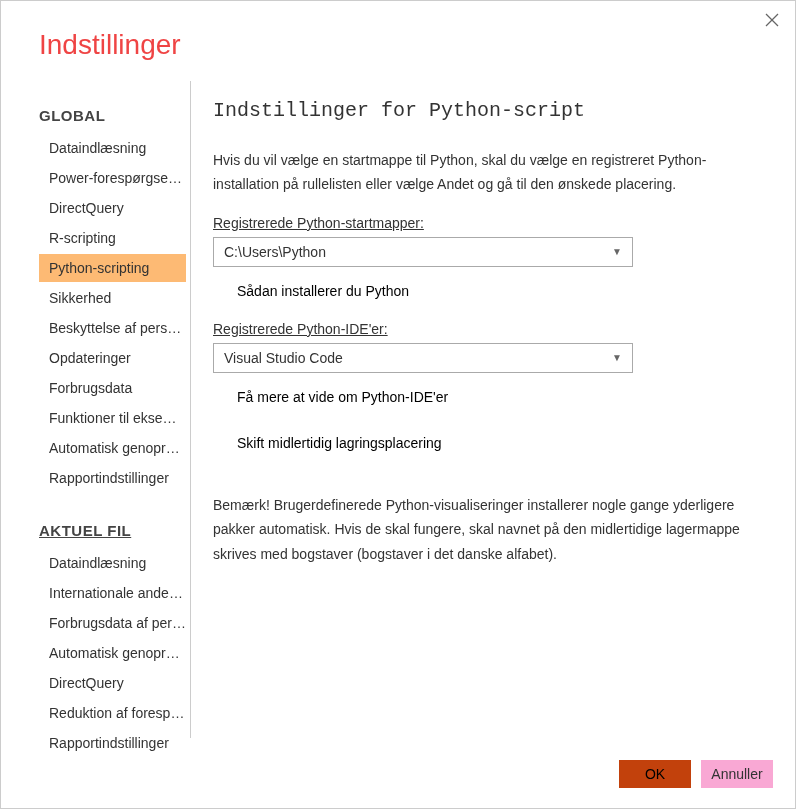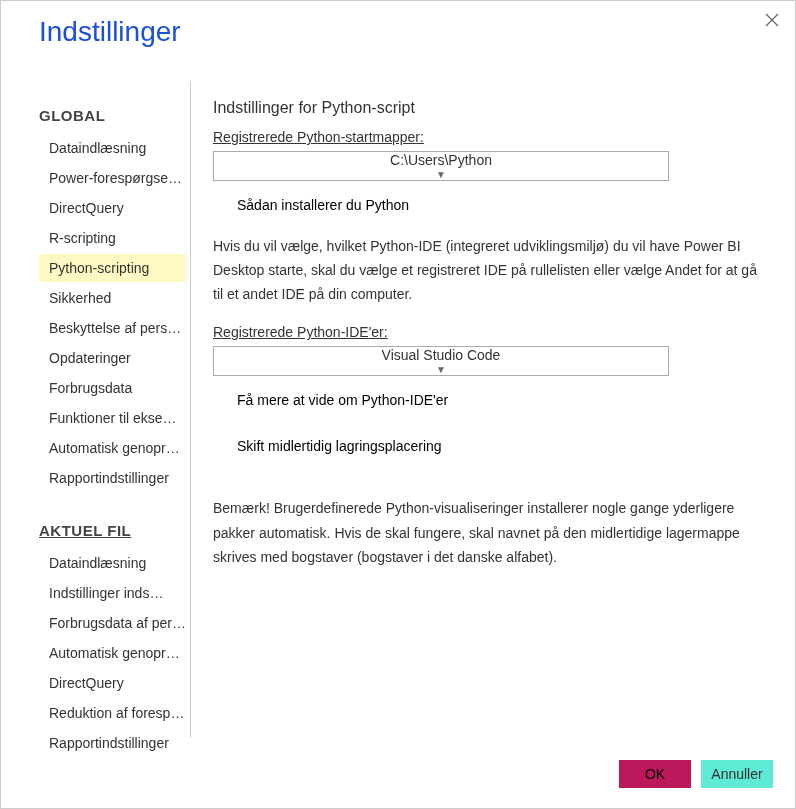--- a/index.html
+++ b/index.html
@@ -20,22 +20,22 @@
   right: 14px;
   width: 16px;
   height: 16px;
   cursor: pointer;
   color: #666;
 }
 .close-btn svg { width: 14px; height: 14px; }
 .dialog-title {
   font-size: 28px;
   font-weight: 300;
-  color: #1d4ed8;
-  padding: 15px 0 0 38px;
+  color: #ef4444;
+  padding: 28px 0 0 38px;
 }
 .body-area {
   display: flex;
   position: absolute;
   top: 80px;
   left: 38px;
   right: 0;
   bottom: 70px;
 }
 .sidebar {
@@ -58,57 +58,57 @@
   font-size: 14px;
   color: #333;
   padding: 6px 0 6px 10px;
   margin-bottom: 2px;
   cursor: pointer;
   white-space: nowrap;
   overflow: hidden;
   text-overflow: ellipsis;
 }
 .side-item.selected {
-  background: #fef9c3;
+  background: #fdba74;
 }
 .content {
   flex: 1;
   padding: 18px 30px 0 22px;
   overflow: hidden;
 }
 .content-title {
-  font-size: 16px;
+  font-size: 20px;
   font-weight: 400;
   color: #333;
-  margin-bottom: 12px;
+  margin-bottom: 27px;
+  font-family: Liberation Mono, monospace;
 }
 .paragraph {
   font-size: 14px;
   color: #333;
   line-height: 1.7;
   margin-bottom: 18px;
 }
 .field-label {
   font-size: 14px;
   color: #333;
   margin-bottom: 6px;
   text-decoration: underline;
 }
 .dropdown {
-  width: 456px;
+  width: 420px;
   border: 1px solid #aaa;
   height: 30px;
   display: flex;
   align-items: center;
   justify-content: space-between;
   padding: 0 10px;
   cursor: pointer;
   margin-bottom: 16px;
   background: #fff;
-  flex-direction: column;
 }
 .dropdown .caret {
   color: #666;
   font-size: 10px;
 }
 .link {
   color: #000000;
   cursor: pointer;
   display: inline-block;
   margin-bottom: 22px;
@@ -128,22 +128,22 @@
   gap: 10px;
 }
 .btn {
   min-width: 72px;
   height: 28px;
   border: none;
   font-size: 14px;
   cursor: pointer;
   font-family: inherit;
 }
-.btn-ok { background: #be185d; color: #000; }
-.btn-cancel { background: #5eead4; color: #333; }
+.btn-ok { background: #c2410c; color: #000; }
+.btn-cancel { background: #f9a8d4; color: #333; }
 </style>
 </head>
 <body>
 
 <div class="close-btn">
   <svg viewBox="0 0 14 14">
       <line x1="1" y1="1" x2="13" y2="13" stroke="currentColor" stroke-width="1.2"></line>
       <line x1="13" y1="1" x2="1" y2="13" stroke="currentColor" stroke-width="1.2"></line>
     </svg>
 </div>
@@ -163,40 +163,40 @@
         <div class="side-item">Beskyttelse af perso…</div>
         <div class="side-item">Opdateringer</div>
         <div class="side-item">Forbrugsdata</div>
         <div class="side-item">Funktioner til eksem…</div>
         <div class="side-item">Automatisk genopr…</div>
         <div class="side-item">Rapportindstillinger</div>
       </div>
     <div class="section-header second">AKTUEL FIL</div>
     <div id="local-list">
         <div class="side-item">Dataindlæsning</div>
-        <div class="side-item">Indstillinger inds…</div>
+        <div class="side-item">Internationale andet…</div>
         <div class="side-item">Forbrugsdata af pers…</div>
         <div class="side-item">Automatisk genopr…</div>
         <div class="side-item">DirectQuery</div>
         <div class="side-item">Reduktion af foresp…</div>
         <div class="side-item">Rapportindstillinger</div>
       </div>
   </nav>
 
   <main class="content">
     <h2 class="content-title">Indstillinger for Python-script</h2>
+    <p class="paragraph">Hvis du vil vælge en startmappe til Python, skal du vælge en registreret Python-installation på rullelisten eller vælge Andet og gå til den ønskede placering.</p>
 
     <div class="field-label">Registrerede Python-startmapper:</div>
     <div class="dropdown">
       <span>C:\Users\Python</span>
       <span class="caret">▼</span>
     </div>
     <a class="link">Sådan installerer du Python</a>
 
-    <p class="paragraph">Hvis du vil vælge, hvilket Python-IDE (integreret udviklingsmiljø) du vil have Power BI Desktop starte, skal du vælge et registreret IDE på rullelisten eller vælge Andet for at gå til et andet IDE på din computer.</p>
 
     <div class="field-label">Registrerede Python-IDE'er:</div>
     <div class="dropdown">
       <span>Visual Studio Code</span>
       <span class="caret">▼</span>
     </div>
     <a class="link">Få mere at vide om Python-IDE'er</a>
 
     <div style="height:8px"></div>
     <a class="link" style="margin-bottom:6px">Skift midlertidig lagringsplacering</a>

